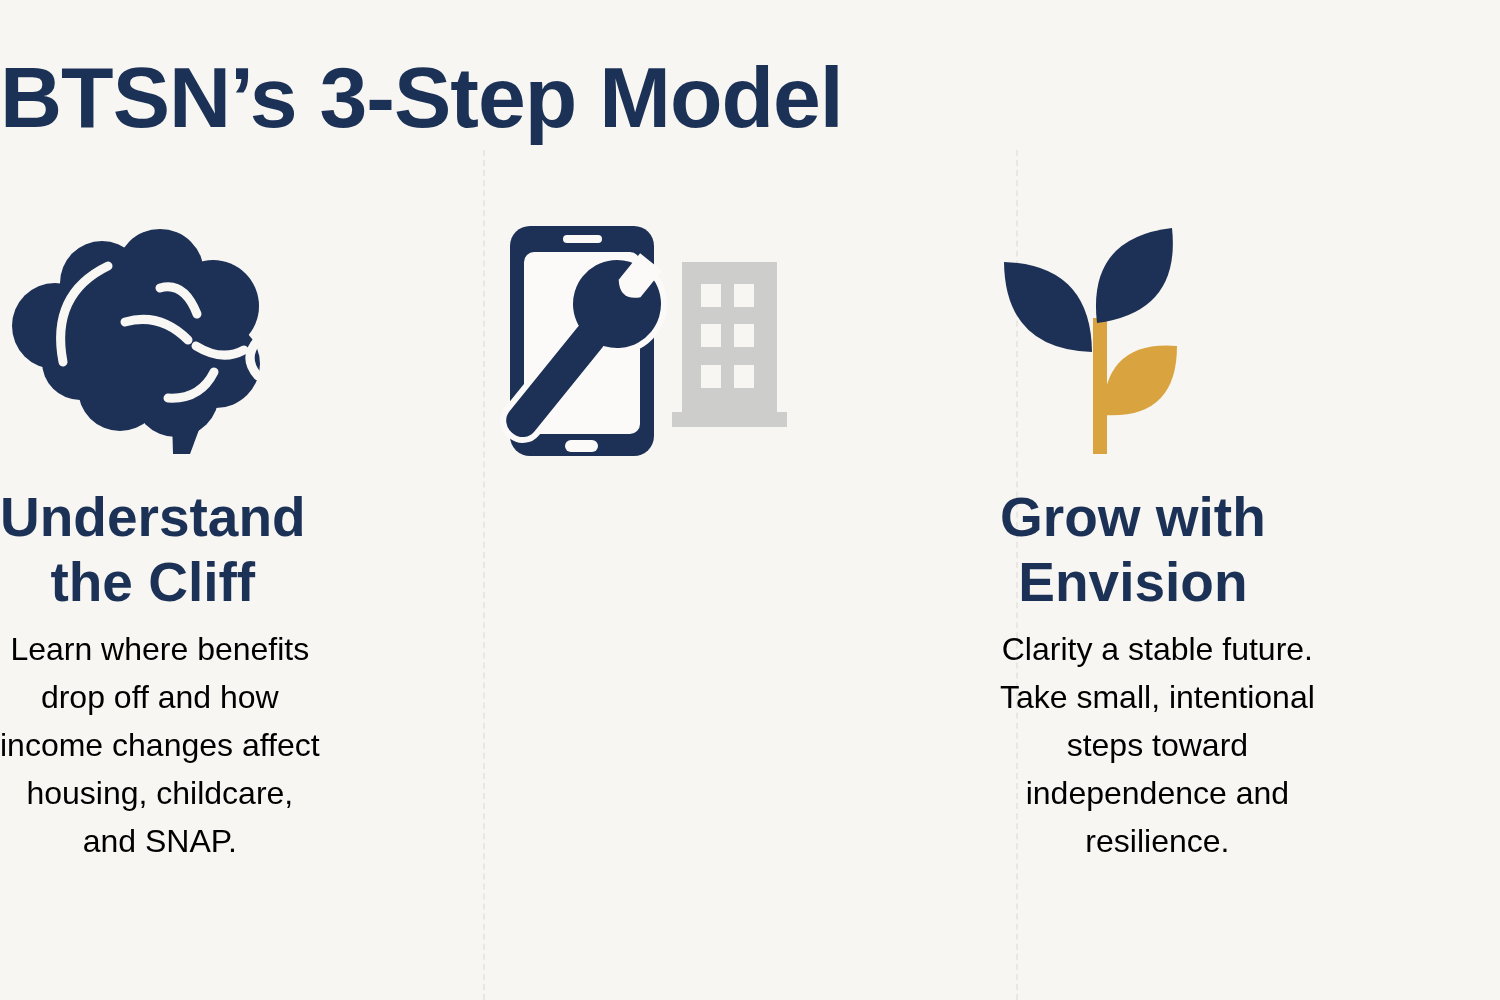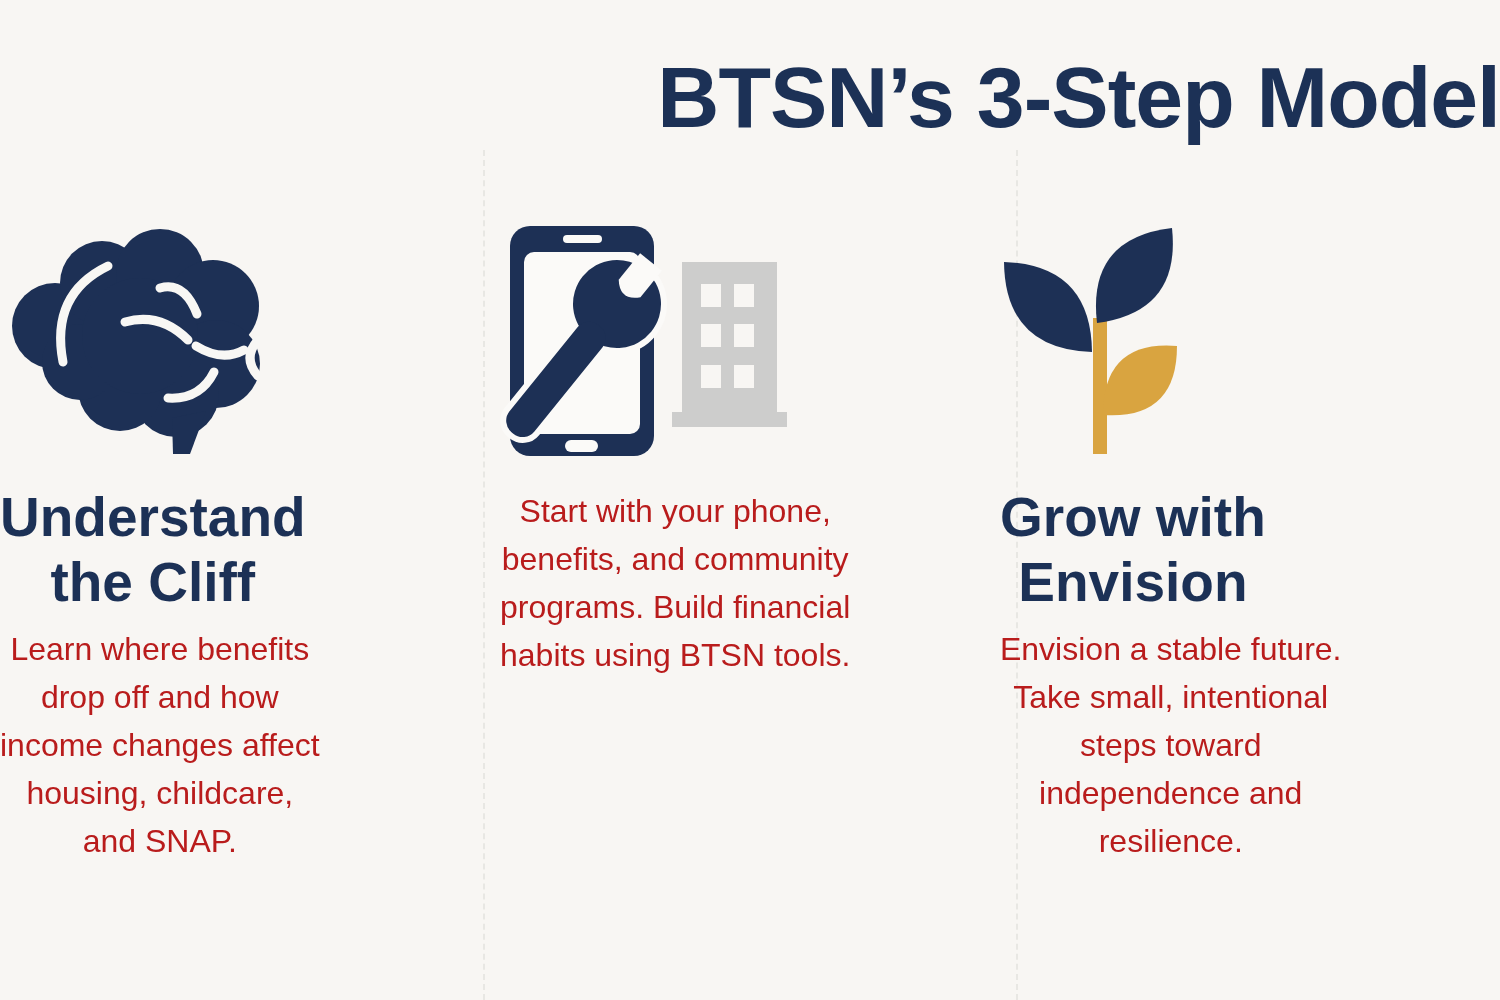--- a/index.html
+++ b/index.html
@@ -3,21 +3,21 @@
 <meta charset="utf-8">
 <style>
   html,body { margin:0; padding:0; background:#f8f6f3; }
   .canvas {
     position:relative; width:1500px; height:1000px;
     background:#f8f6f3; overflow:hidden;
     font-family:"Liberation Sans", sans-serif;
   }
   .title {
     position:absolute; top:50px; left:0; width:100%;
-    text-align:right; font-size:86px; font-weight:700;
+    text-align:left; font-size:86px; font-weight:700;
     color:#1c3156; letter-spacing:-1px; line-height:1.1;
   }
   .divider {
     position:absolute; top:150px; height:850px; width:0;
     border-left:2px dashed #e8e7e3;
   }
   .divider.d1 { left:483px; }
   .divider.d2 { left:1016px; }
   .columns {
     position:absolute; top:205px; left:0; width:1500px;
@@ -27,21 +27,21 @@
     width:33.333%; display:flex; flex-direction:column; align-items:flex-start;
   }
   .icon-box {
     height:272px; display:flex; align-items:center; justify-content:center;
   }
   .heading {
     margin-top:8px; font-size:55px; font-weight:700; color:#1c3156;
     line-height:1.18; text-align:center; white-space:pre-line;
   }
   .body-text {
-    margin-top:10px; font-size:32px; color:#b91c1c;
+    margin-top:10px; font-size:32px; color:#000000;
     line-height:1.5; text-align:center; white-space:pre-line;
   }
 </style>
 </head>
 <body>
 
 <div class="canvas">
 
   <div class="title">BTSN’s 3-Step Model</div>
 
@@ -112,38 +112,34 @@
               <rect x="-16" y="28" width="32" height="138" rx="15"></rect>
             </g>
             <g fill="#1d3055">
               <circle cx="0" cy="0" r="44"></circle>
               <rect x="-16" y="28" width="32" height="138" rx="15"></rect>
             </g>
             <path d="M-14,-54 L-14,-20 Q0,-4 14,-20 L14,-54 Z" fill="#fbfaf8"></path>
           </g>
         </svg>
       </div>
-      <div class="body-text">Start with your phone,
-benefits, and community
-programs. Build financial
-habits using BTSN tools.</div>
     </div>
 
     <div class="col">
       <div class="icon-box">
         <svg width="180" height="230" viewBox="0 0 180 230" aria-hidden="true">
           <rect x="93" y="92" width="14" height="136" fill="#d9a440"></rect>
           <path d="M103,189 Q103,114 177,120 Q177,194 103,189 Z" fill="#d9a440"></path>
           <path d="M97,97 Q181,86 172,2 Q87,12 97,97 Z" fill="#1d3055"></path>
           <path d="M92,126 Q91,39 4,36 Q5,123 92,126 Z" fill="#1d3055"></path>
         </svg>
       </div>
       <div class="heading">Grow with
 Envision</div>
-      <div class="body-text">Envision a stable future.
+      <div class="body-text">Clarity a stable future.
 Take small, intentional
 steps toward
 independence and
 resilience.</div>
     </div>
 
   </div>
 </div>
 
 </body></html>

